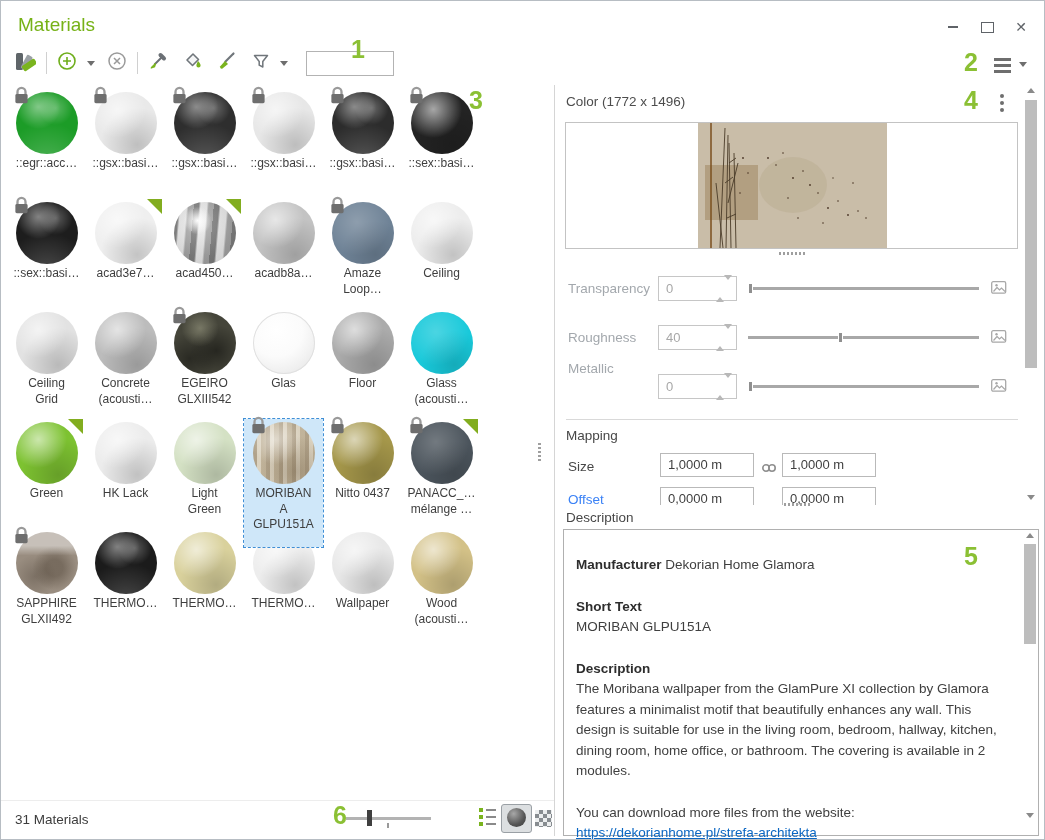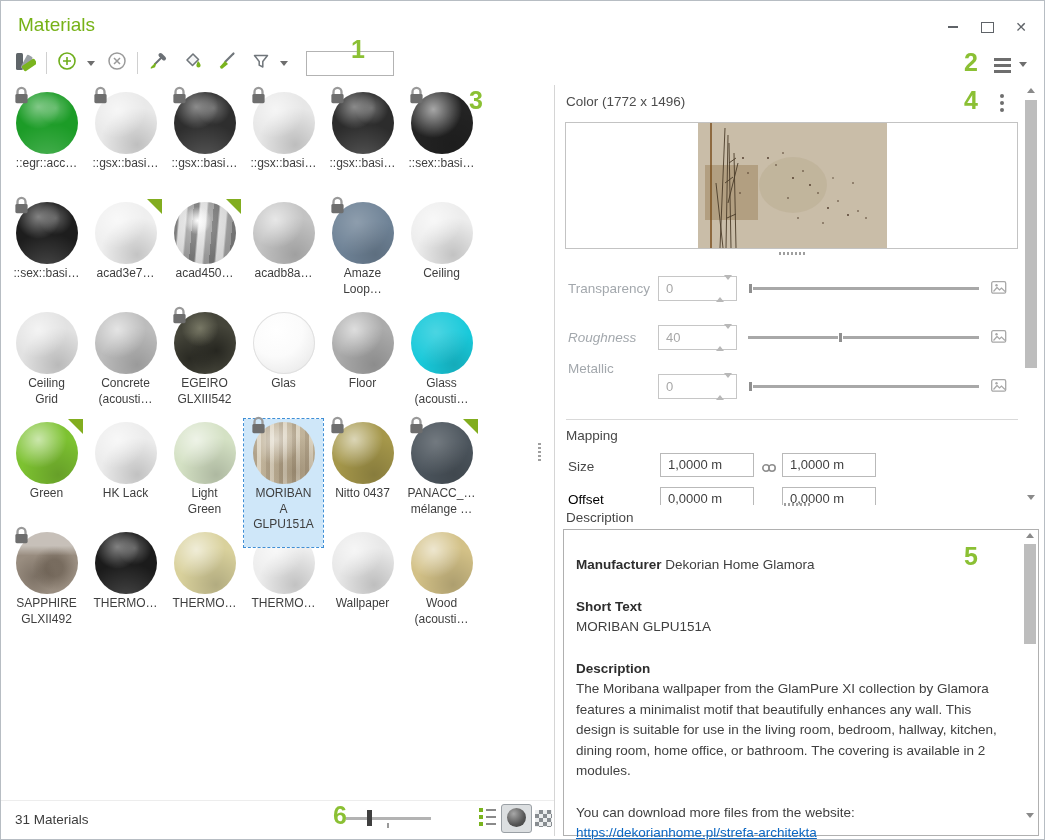--- a/index.html
+++ b/index.html
@@ -543,21 +543,21 @@
     <div class="thumbmark" style="left: 0px;"></div>
   </div>
   <span class="abs" style="left:990px;top:280px;">
     <svg width="17" height="14" viewBox="0 0 17 14">
         <rect x="0.7" y="0.7" width="14" height="11.5" rx="1.5" fill="none" stroke="#a8a8a8" stroke-width="1.3"></rect>
         <path d="M2.5 10.5 l3.5-4 2.5 2.5 2-2 3.5 3.5" fill="none" stroke="#a8a8a8" stroke-width="1.2"></path>
         <circle cx="5.5" cy="4.2" r="1.2" fill="#a8a8a8"></circle>
       </svg>
   </span>
 
-  <div class="abs dim" style="left:567px;top:329px;font-style:italic;">Roughness</div>
+  <div class="abs dim" style="left:567px;top:329px;">Roughness</div>
   <div class="spin" style="left:657px;top:324px;">
     <span class="val">40</span>
     <span class="arrows"><span class="tri-up"></span><span class="tri-dn"></span></span>
   </div>
   <div class="track" style="left:747px;top:335px;">
     <div class="thumbmark" style="left: 90px;"></div>
   </div>
   <span class="abs" style="left:990px;top:329px;">
     <svg width="17" height="14" viewBox="0 0 17 14">
         <rect x="0.7" y="0.7" width="14" height="11.5" rx="1.5" fill="none" stroke="#a8a8a8" stroke-width="1.3"></rect>
@@ -587,21 +587,21 @@
     <div class="abs pane-head" style="left:5px;top:9px;color:#474747;">Mapping</div>
     <div class="abs pane-head" style="left:7px;top:40px;color:#474747;">Size</div>
     <div class="input" style="left:99px;top:34px;">1,0000 m</div>
     <span class="abs" style="left:200px;top:40px;">
       <svg width="16" height="10" viewBox="0 0 16 10">
           <circle cx="5" cy="5" r="3.2" fill="none" stroke="#8f8f8f" stroke-width="1.6"></circle>
           <circle cx="11" cy="5" r="3.2" fill="none" stroke="#8f8f8f" stroke-width="1.6"></circle>
         </svg>
     </span>
     <div class="input" style="left:221px;top:34px;">1,0000 m</div>
-    <div class="abs pane-head" style="left:7px;top:73px;color:#000000;">Offset</div>
+    <div class="abs pane-head" style="left:7px;top:73px;color:#3b82f6;">Offset</div>
     <div class="input" style="left:99px;top:68px;">0,0000 m</div>
     <div class="input" style="left:221px;top:68px;">0,0000 m</div>
   </div>
   <div class="abs dothandle" style="left:783px;top:502px;"></div>
 
   <div class="sb" style="left:1023px;top:85px;height:416px;">
     <div class="up"></div>
     <div class="thumb" style="top:14px;height:268px;"></div>
     <div class="dn"></div>
   </div>

